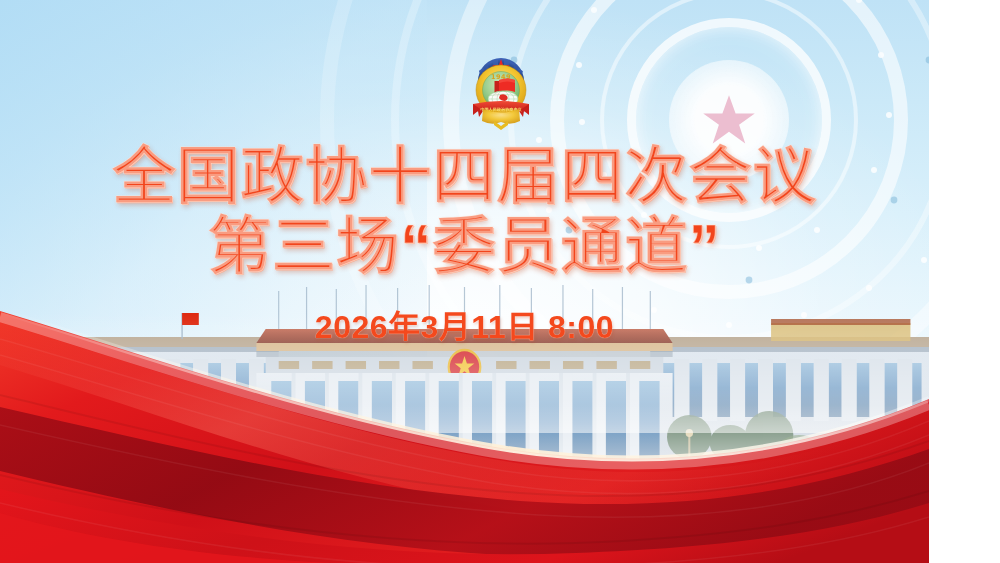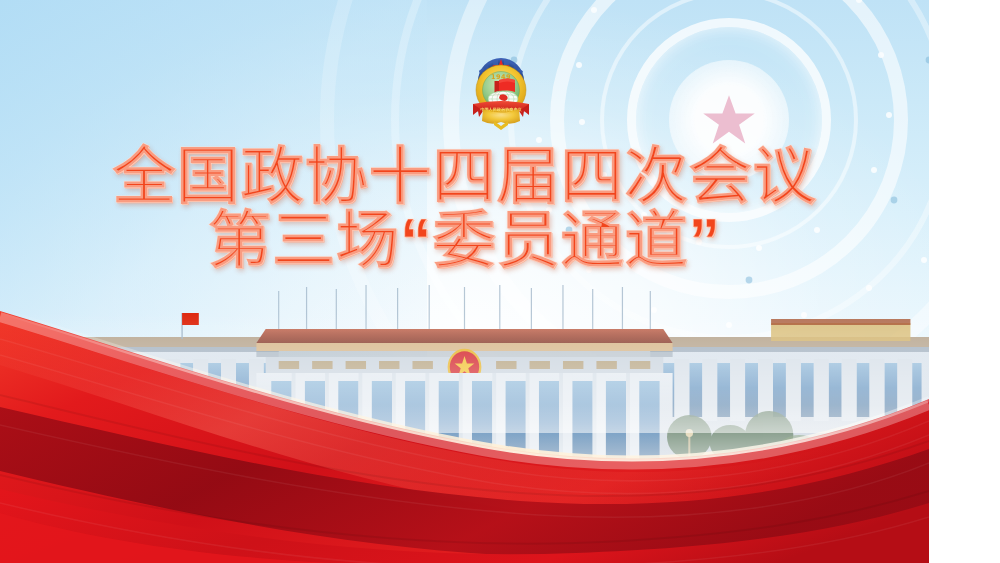--- a/index.html
+++ b/index.html
@@ -114,21 +114,21 @@
     letter-spacing: 1px;
     line-height: 1.02;
     white-space: nowrap;
     text-shadow:
       0 0 1px rgba(255,255,255,0.95),
       1px 1px 0 rgba(255,170,140,0.85),
       2px 3px 5px rgba(190,70,30,0.30);
     -webkit-text-stroke: 1.1px rgba(255,228,214,0.55);
   }
   .title-line.l1 { font-size: 63px; }
-  .title-line.l2 { font-size: 63px; margin-top: 0; }
+  .title-line.l2 { font-size: 63px; margin-top: 6px; }
 
   .date-line {
     margin-top: 22px;
     color: #F4491D;
     font-size: 32px;
     font-weight: 700;
     letter-spacing: 0.5px;
     white-space: nowrap;
     text-shadow:
       0 0 1px rgba(255,255,255,0.9),
@@ -314,20 +314,21 @@
       </g>
 
       <path d="M30,126 Q66,140 102,126 L104,150 Q84,160 66,152 Q48,160 28,150 Z" fill="url(#goldRing)" opacity="0.95"></path>
       <path d="M52,150 L66,160 L80,150 L80,158 L66,168 L52,158 Z" fill="#E8BC22"></path>
     </svg>
   </div>
 
   <div class="title-block">
     <div class="title-line l1">全国政协十四届四次会议</div>
     <div class="title-line l2">第三场“委员通道”</div>
+    <div class="date-line">2026年3月11日  8:00</div>
   </div>
 
   <div class="hall">
     <svg viewBox="0 0 1000 200" preserveAspectRatio="none" xmlns="http://www.w3.org/2000/svg">
       <defs>
         <linearGradient id="facade" x1="0" y1="0" x2="0" y2="1">
           <stop offset="0%" stop-color="#e3eaf1"></stop>
           <stop offset="55%" stop-color="#ccd6e1"></stop>
           <stop offset="100%" stop-color="#b9c6d3"></stop>
         </linearGradient>

